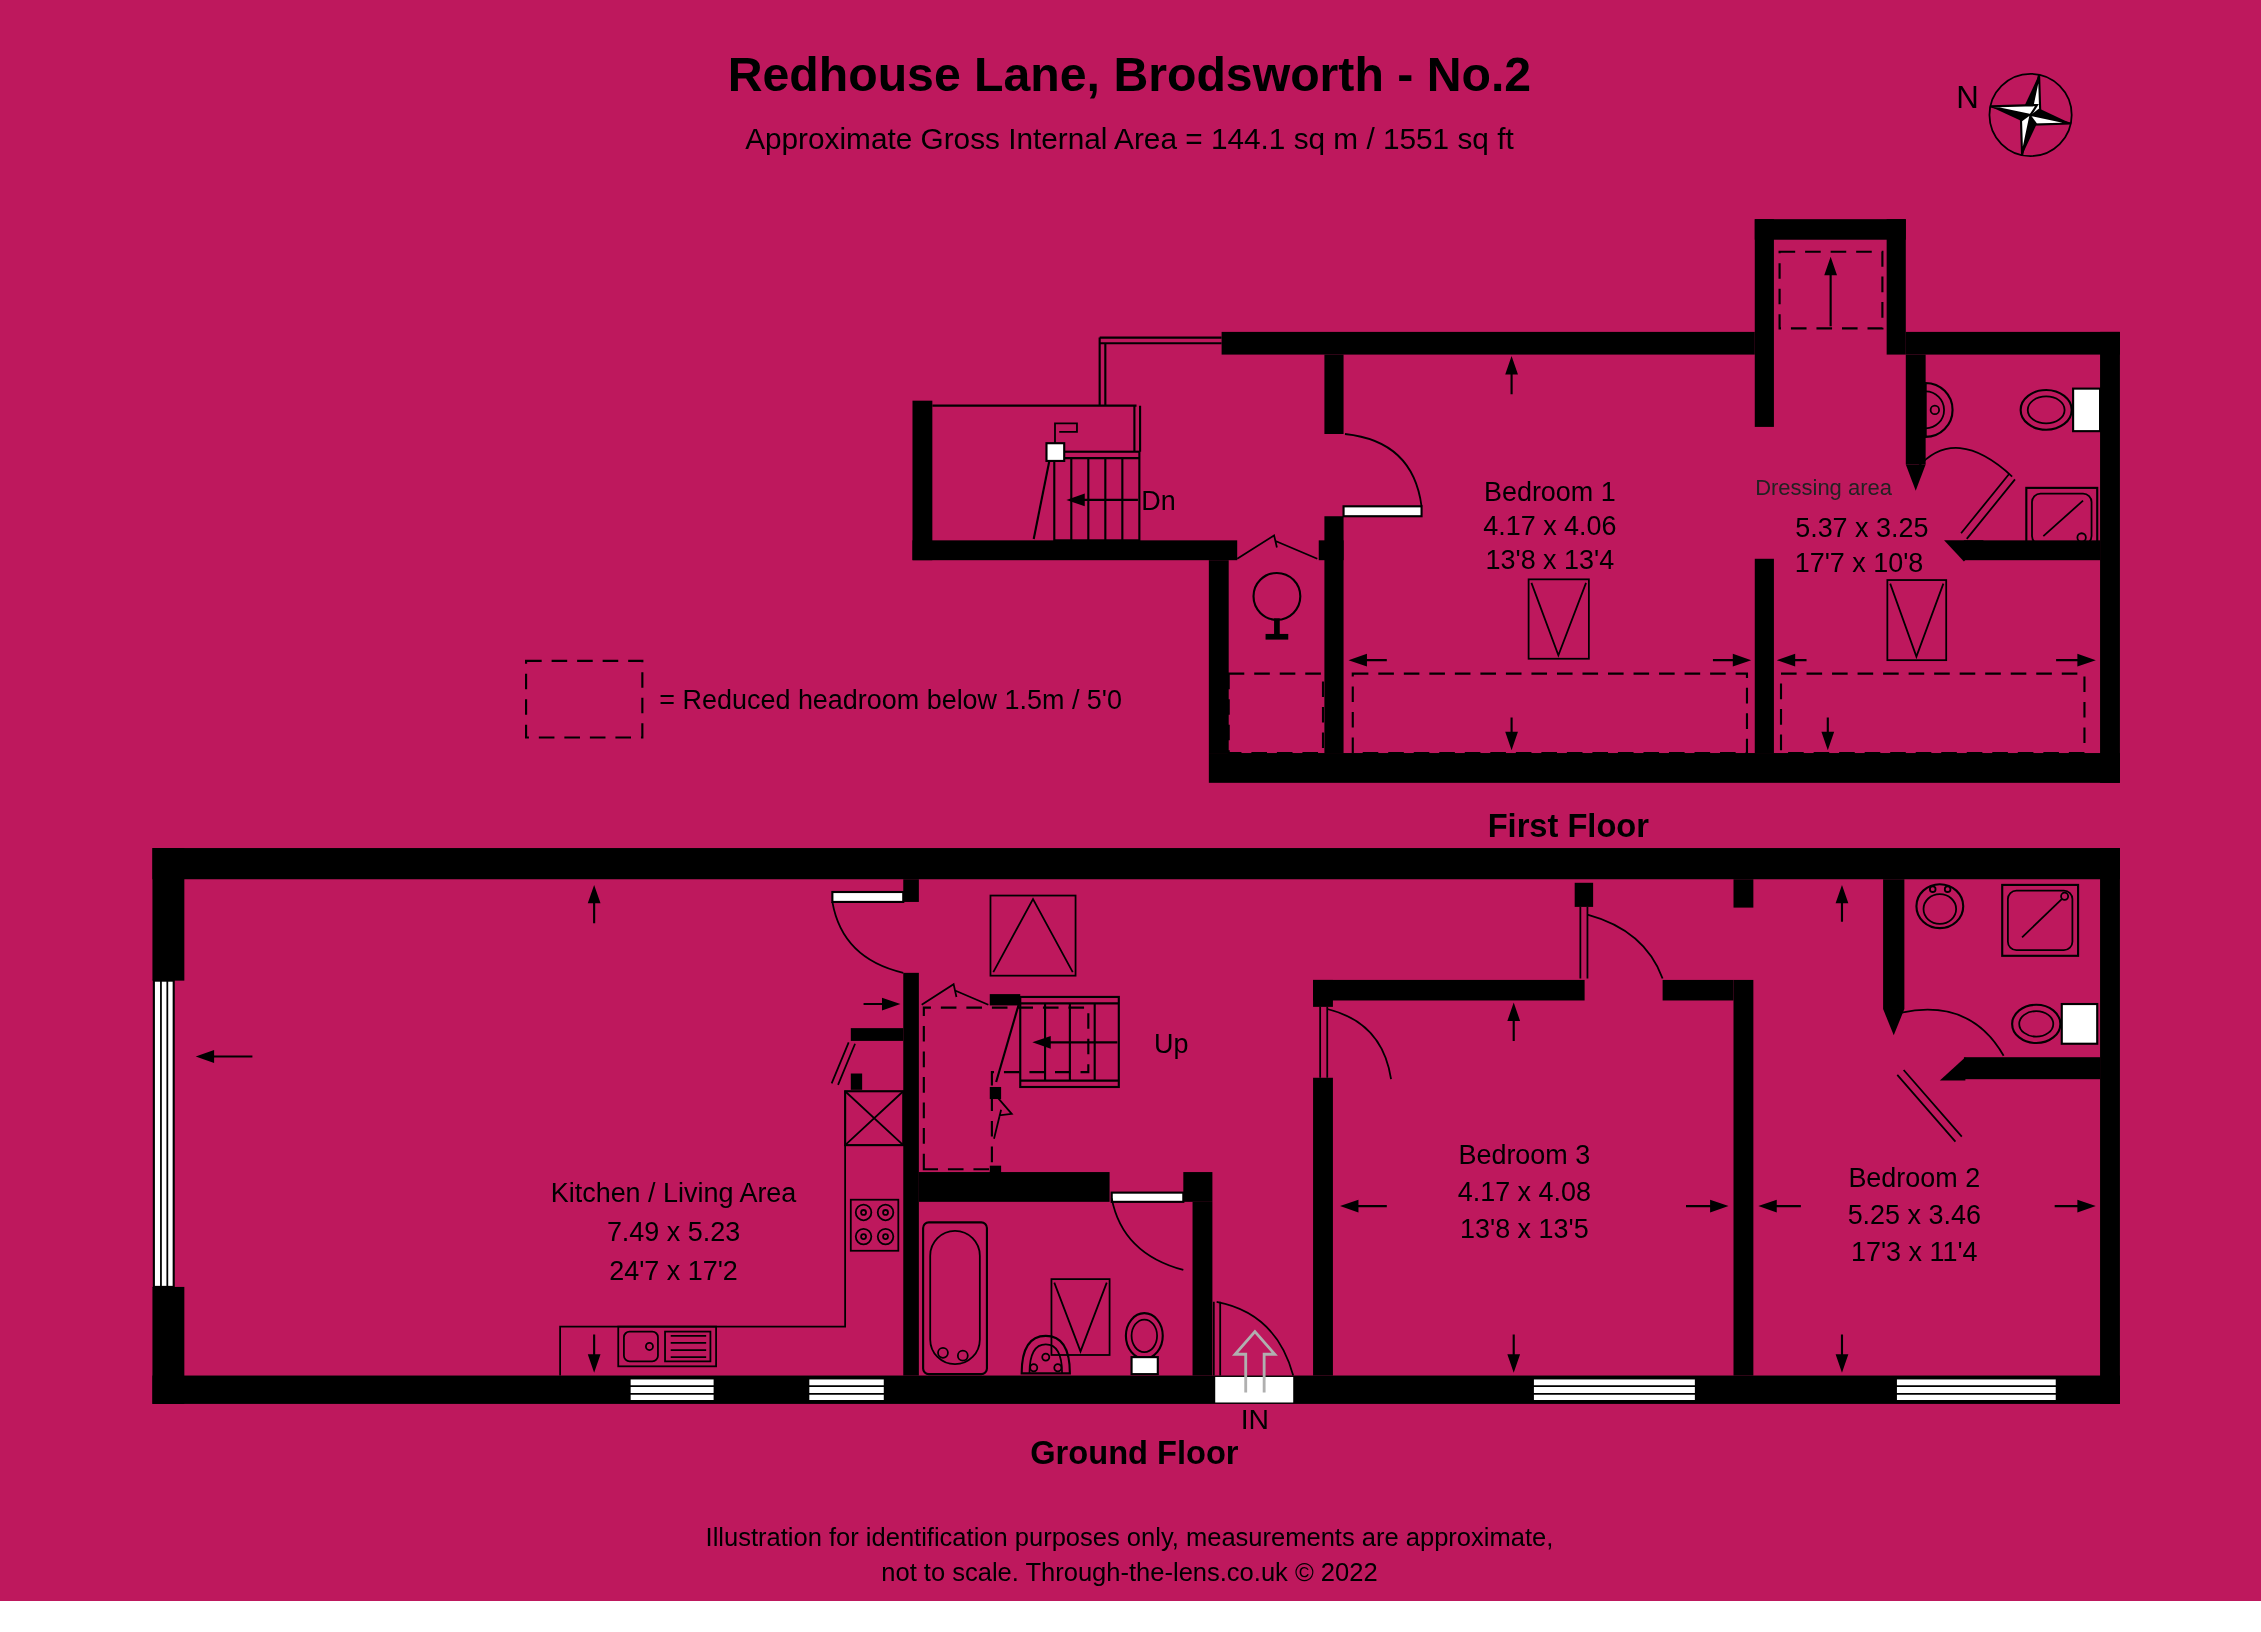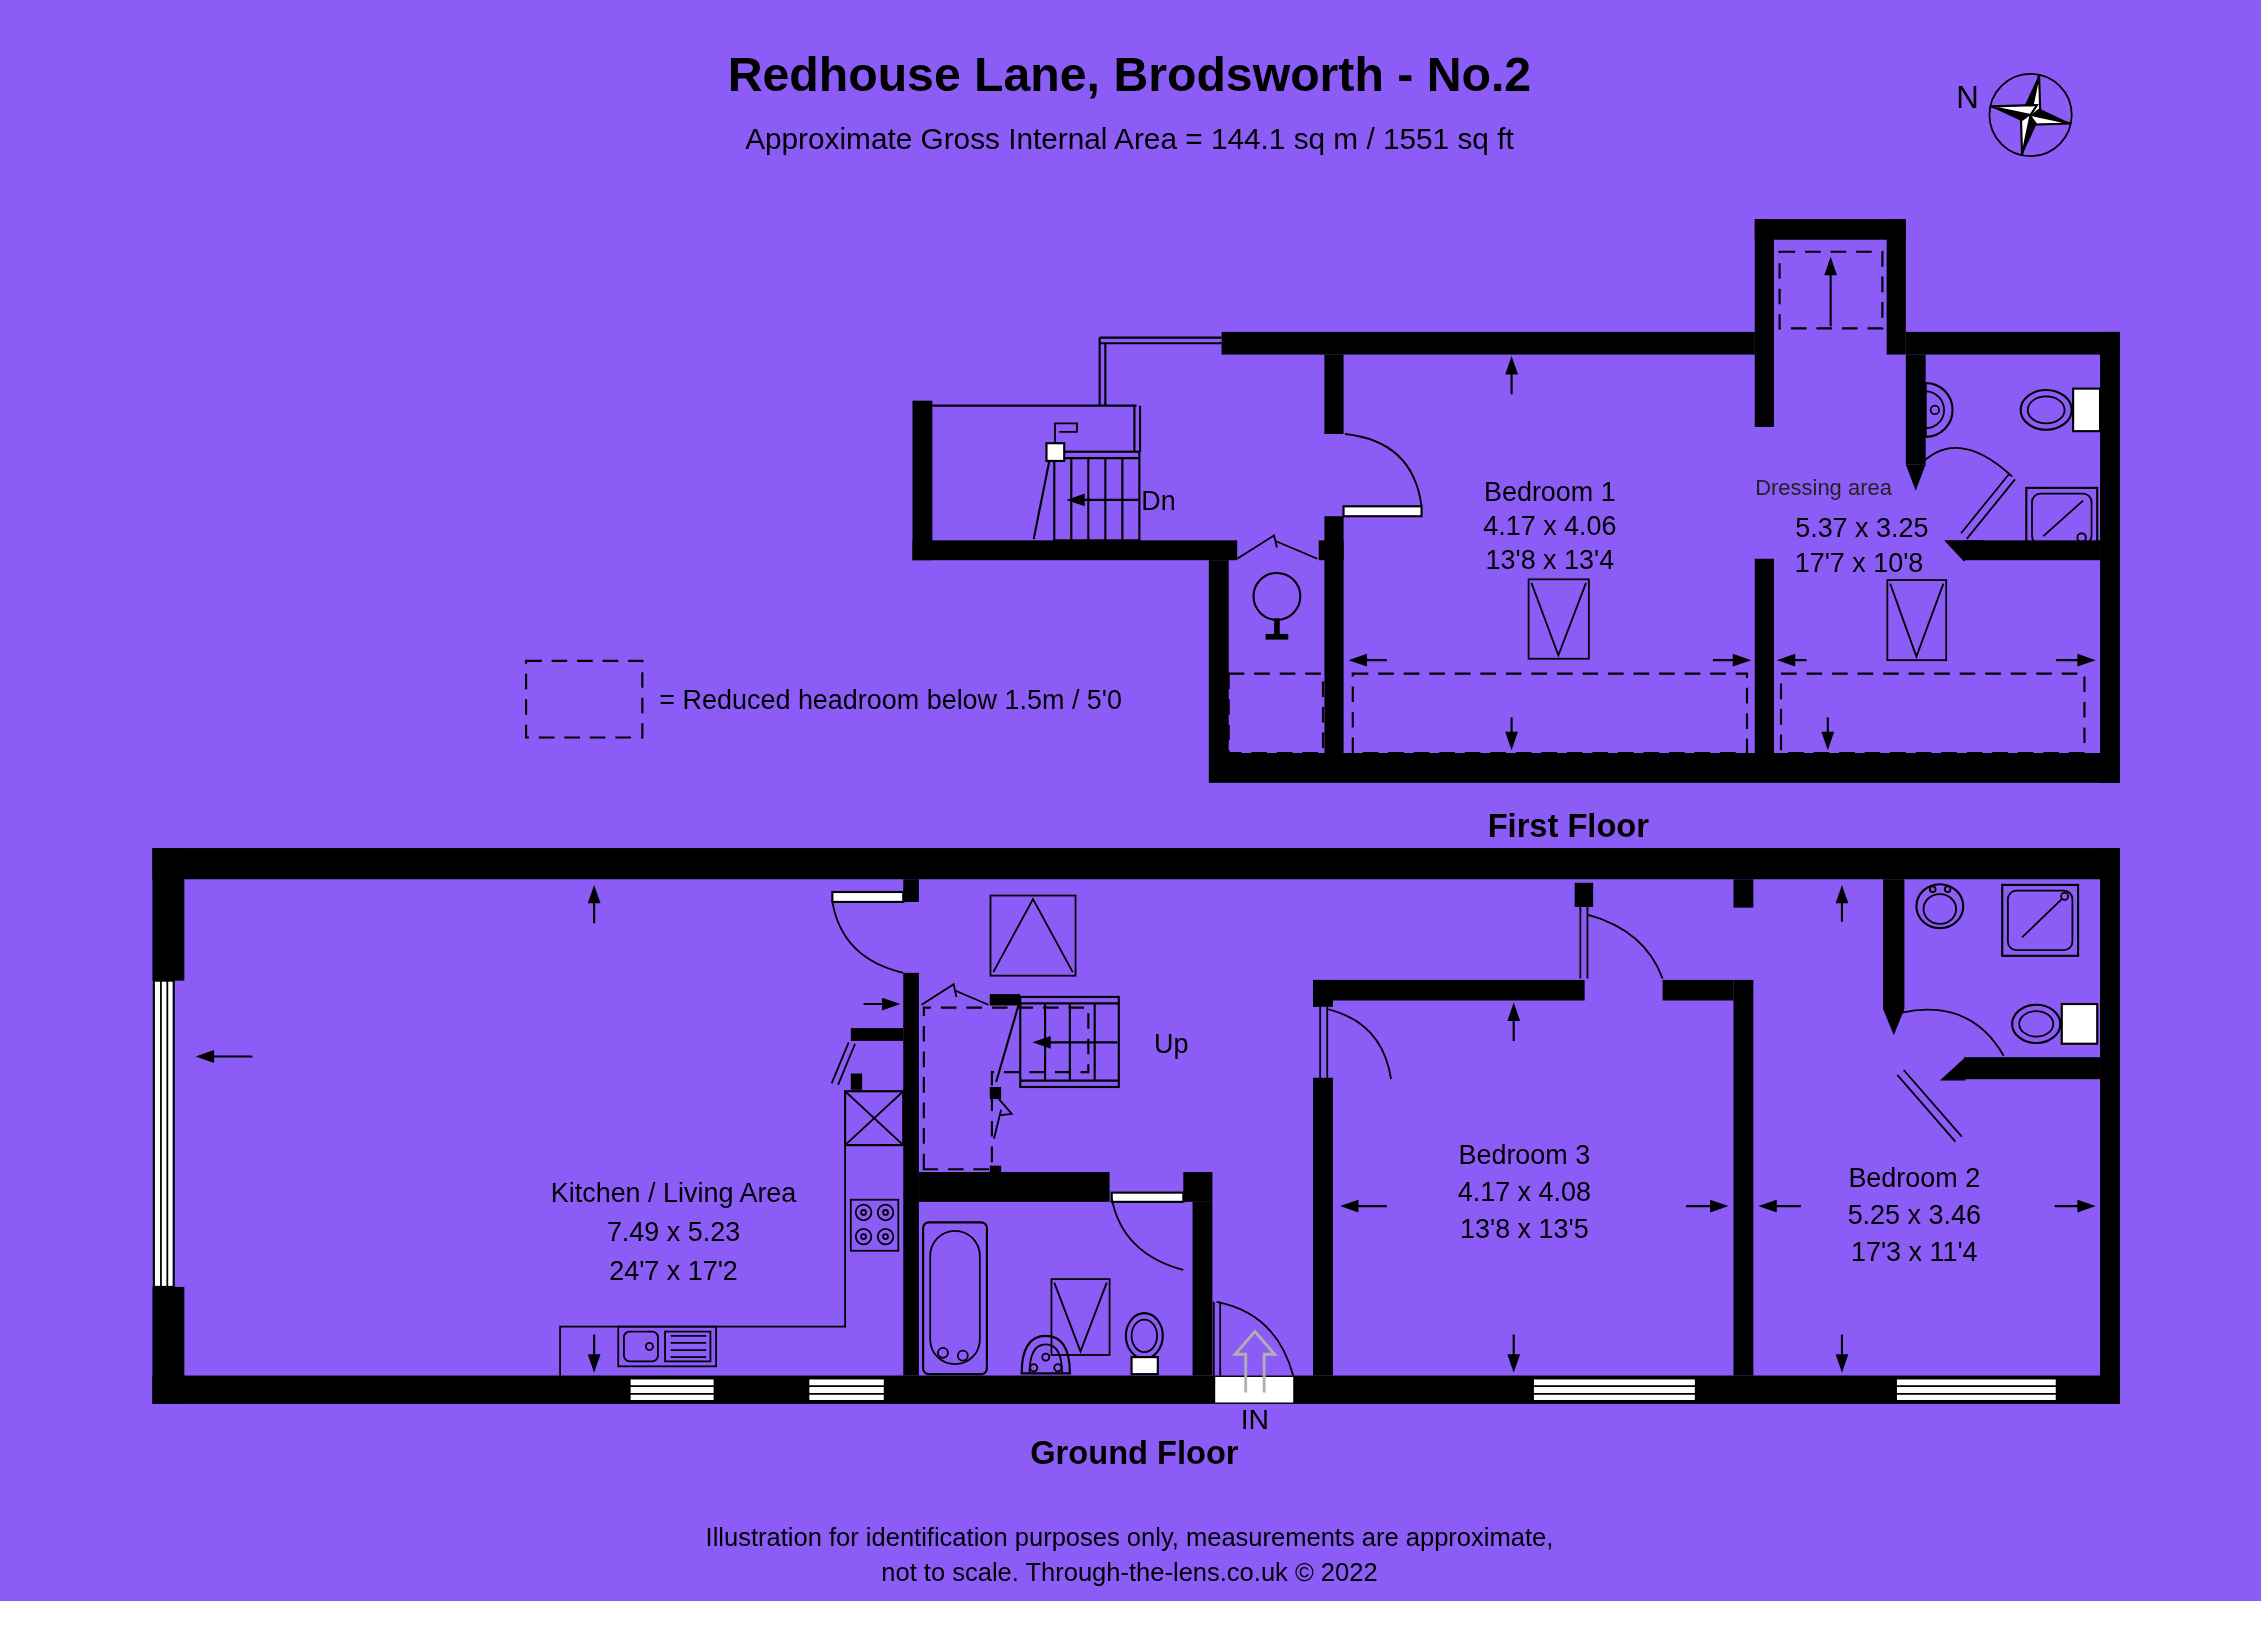--- a/index.html
+++ b/index.html
@@ -1,16 +1,16 @@
 <!DOCTYPE html>
 <html style="font-size:11.3px"><head>
 <meta charset="utf-8">
 <style>
   html,body{margin:0;padding:0;background:#ffffff;}
-  .page{width:2261px;height:1601px;position:relative;background:#8b5cf6;}
+  .page{width:2261px;height:1601px;position:relative;background:#be185d;}
   svg{display:block;}
   text{font-family:"Liberation Sans","DejaVu Sans",sans-serif;fill:#000;}
   .w{fill:#000;stroke:none;}
   .t{stroke:#000;stroke-width:3;fill:none;}
   .t2{stroke:#000;stroke-width:2.5;fill:none;}
   .d{stroke:#000;stroke-width:3;fill:none;stroke-dasharray:22 14;}
   .wh{fill:#fff;}
   .whs{fill:#fff;stroke:#000;stroke-width:3;}
   .title{font-size:68px;font-weight:bold;}
   .sub{font-size:42px;}

